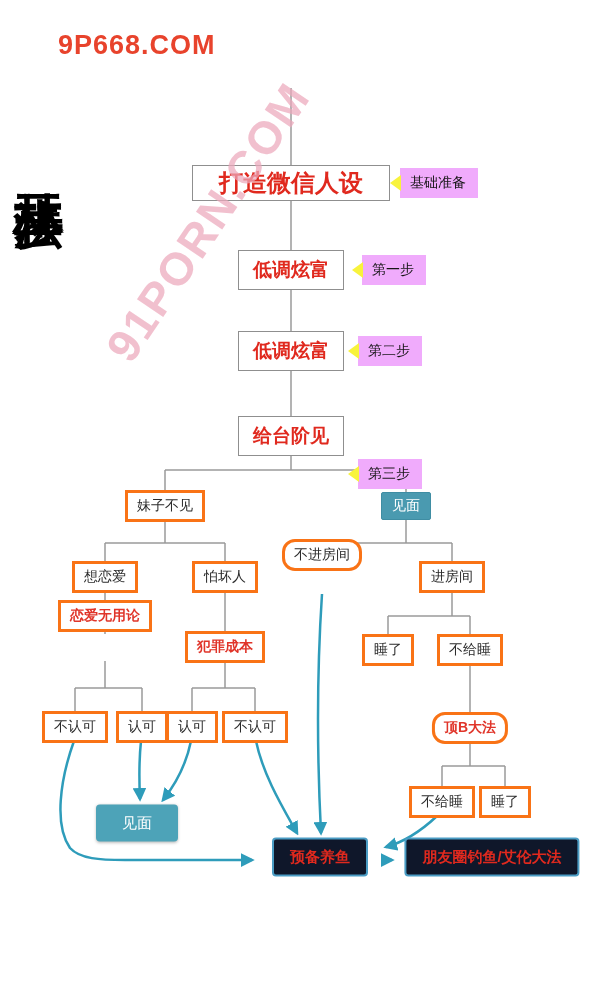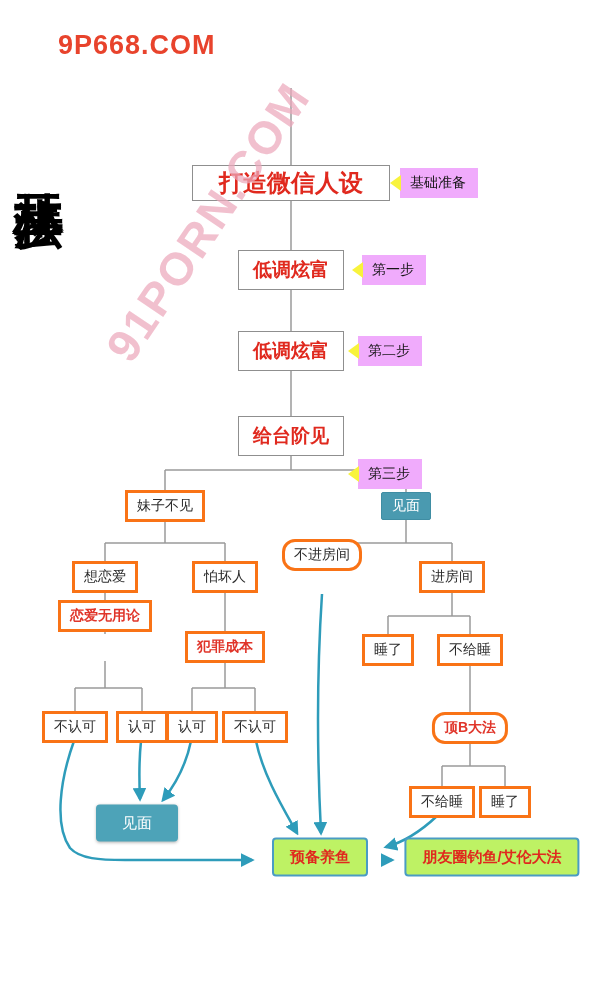--- a/index.html
+++ b/index.html
@@ -36,21 +36,21 @@
     border:1px solid #8f8f8f; padding:6px 14px;
   }
   .step-box.first { font-size:24px; padding:1px 26px; }
   .teal-small { background:#4a9ab0; border:1px solid #3f8da3; color:#fff; border-radius:2px; padding:4px 10px; }
   .teal-big {
     background:#4da3b8; border:none; color:#fff; font-size:15px;
     padding:9px 26px; border-radius:4px; box-shadow:0 1px 3px rgba(0,0,0,.25);
   }
   .outcome {
     border:2px solid #4a9cc4; border-radius:4px; color:#e0291e;
-    font-weight:bold; font-size:15px; padding:8px 16px; background:#bef264;
+    font-weight:bold; font-size:15px; padding:8px 16px; background:#0f172a;
   }
   .callout {
     position:absolute; transform:translateY(-50%);
     background:#f0abfc; color:#151515; font-size:14px;
     padding:6px 12px 6px 10px; white-space:nowrap;
   }
   .callout::before {
     content:""; position:absolute; left:-10px; top:50%; transform:translateY(-50%);
     border-top:8px solid transparent; border-bottom:8px solid transparent;
     border-right:11px solid #f8f33c;

